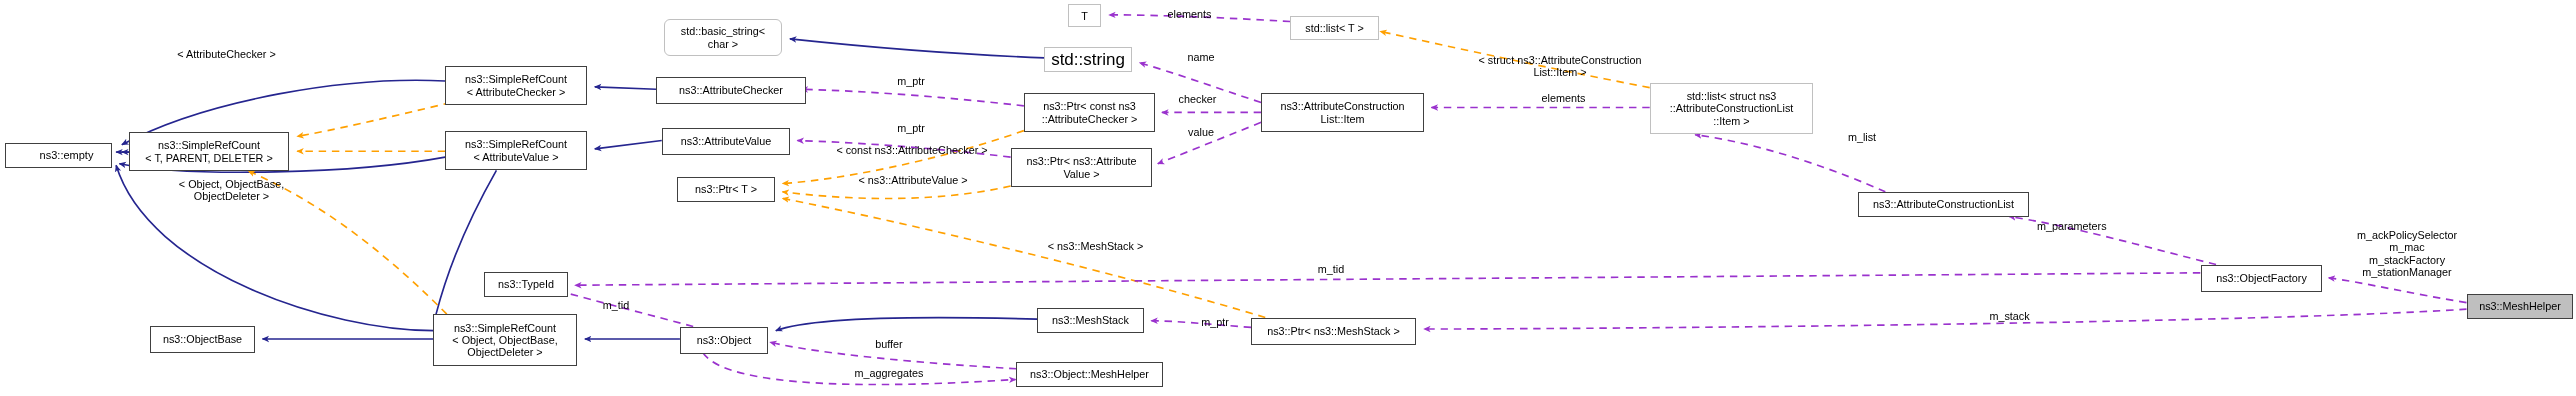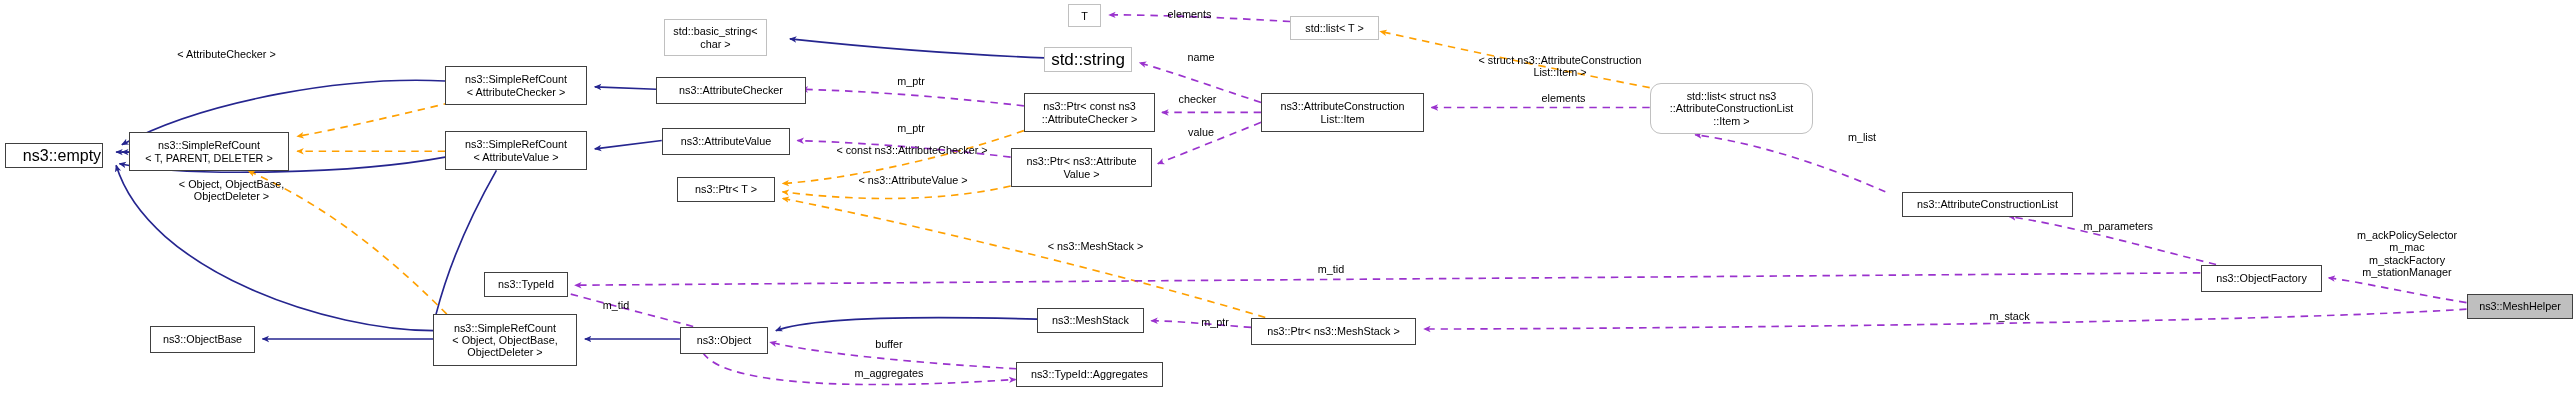--- a/index.html
+++ b/index.html
@@ -132,53 +132,53 @@
 
       <path d="M838,395 C790,382 720,364 676,352" marker-end="url(#ah-purple)"></path>
 
       <path d="M1229,446 C1120,440 990,428 931,414" marker-end="url(#ah-purple)"></path>
 
       <path d="M850,427 C880,470 1060,470 1228,459" marker-end="url(#ah-purple)"></path>
     </g>
   </svg>
 
   <div id="nodes">
-      <div class="node" style="left: 5px; top: 143px; width: 98px; min-height: 25px; font-size: 16px; padding-left: 16px;">ns3::empty</div>
+      <div class="node" style="left: 5px; top: 143px; width: 107px; min-height: 25px; font-size: 11px; padding-left: 16px;">ns3::empty</div>
       <div class="node" style="left: 129px; top: 132px; width: 160px; min-height: 39px; font-size: 10.8px;">ns3::SimpleRefCount
 &lt; T, PARENT, DELETER &gt;</div>
       <div class="node" style="left: 445px; top: 66px; width: 142px; min-height: 39px; font-size: 10.8px;">ns3::SimpleRefCount
 &lt; AttributeChecker &gt;</div>
       <div class="node" style="left: 445px; top: 131px; width: 142px; min-height: 39px; font-size: 10.8px;">ns3::SimpleRefCount
 &lt; AttributeValue &gt;</div>
       <div class="node" style="left: 433px; top: 314px; width: 144px; min-height: 52px; font-size: 10.8px;">ns3::SimpleRefCount
 &lt; Object, ObjectBase,
 ObjectDeleter &gt;</div>
       <div class="node" style="left: 150px; top: 326px; width: 105px; min-height: 26.5px; font-size: 10.8px;">ns3::ObjectBase</div>
-      <div class="node thin" style="left: 664px; top: 19px; width: 103px; min-height: 37px; font-size: 10.8px;">std::basic_string&lt;
+      <div class="node thin" style="left: 664px; top: 19px; width: 118px; min-height: 37px; font-size: 10.8px; border-radius: 6px;">std::basic_string&lt;
 char &gt;</div>
       <div class="node" style="left: 656px; top: 77px; width: 150px; min-height: 26.5px; font-size: 10.8px;">ns3::AttributeChecker</div>
       <div class="node" style="left: 662px; top: 128px; width: 128px; min-height: 26.5px; font-size: 10.8px;">ns3::AttributeValue</div>
       <div class="node" style="left: 677px; top: 177px; width: 98px; min-height: 25px; font-size: 10.8px;">ns3::Ptr&lt; T &gt;</div>
       <div class="node thin" style="left: 1068px; top: 4.1px; width: 33px; min-height: 23px; font-size: 10.8px;">T</div>
       <div class="node thin" style="left: 1044px; top: 47px; width: 88px; min-height: 25px; font-size: 17px;">std::string</div>
       <div class="node thin" style="left: 1290px; top: 15.7px; width: 89px; min-height: 24px; font-size: 10.8px;">std::list&lt; T &gt;</div>
       <div class="node" style="left: 1024px; top: 93px; width: 131px; min-height: 39px; font-size: 10.8px;">ns3::Ptr&lt; const ns3
 ::AttributeChecker &gt;</div>
       <div class="node" style="left: 1011px; top: 148px; width: 141px; min-height: 39px; font-size: 10.8px;">ns3::Ptr&lt; ns3::Attribute
 Value &gt;</div>
       <div class="node" style="left: 1261px; top: 93px; width: 163px; min-height: 39px; font-size: 10.8px;">ns3::AttributeConstruction
 List::Item</div>
-      <div class="node thin" style="left: 1650px; top: 83px; width: 163px; min-height: 51px; font-size: 10.8px; border-radius: 11px;">std::list&lt; struct ns3
+      <div class="node thin" style="left: 1650px; top: 83px; width: 163px; min-height: 51px; font-size: 10.8px;">std::list&lt; struct ns3
 ::AttributeConstructionList
 ::Item &gt;</div>
-      <div class="node" style="left: 1858px; top: 192px; width: 171px; min-height: 25px; font-size: 10.8px; margin-left: 44px;">ns3::AttributeConstructionList</div>
+      <div class="node" style="left: 1858px; top: 192px; width: 171px; min-height: 25px; font-size: 10.8px;">ns3::AttributeConstructionList</div>
       <div class="node" style="left: 484px; top: 272px; width: 84px; min-height: 25px; font-size: 10.8px;">ns3::TypeId</div>
       <div class="node" style="left: 680px; top: 327px; width: 88px; min-height: 26.5px; font-size: 10.8px;">ns3::Object</div>
       <div class="node" style="left: 1037px; top: 308px; width: 107px; min-height: 25px; font-size: 10.8px;">ns3::MeshStack</div>
-      <div class="node" style="left: 1016px; top: 362px; width: 147px; min-height: 25px; font-size: 10.8px;">ns3::TypeId::Aggregates</div>
+      <div class="node" style="left: 1016px; top: 362px; width: 147px; min-height: 25px; font-size: 10.8px;">ns3::Object::MeshHelper</div>
       <div class="node" style="left: 1251px; top: 318px; width: 165px; min-height: 26.5px; font-size: 10.8px;">ns3::Ptr&lt; ns3::MeshStack &gt;</div>
       <div class="node" style="left: 2201px; top: 265px; width: 121px; min-height: 26.5px; font-size: 10.8px;">ns3::ObjectFactory</div>
       <div class="node current" style="left: 2467px; top: 294px; width: 106px; min-height: 25px; font-size: 10.8px;">ns3::MeshHelper</div>
     </div>
   <div id="labels">
       <div class="elabel" style="left: 152px; top: 48px; width: 149px; text-align: center; font-size: 10.8px;">&lt; AttributeChecker &gt;</div>
       <div class="elabel" style="left: 165px; top: 133px; width: 141px; text-align: center; font-size: 10.8px;">&lt; AttributeValue &gt;</div>
       <div class="elabel" style="left: 149px; top: 178px; width: 165px; text-align: center; font-size: 10.8px;">&lt; Object, ObjectBase,
 ObjectDeleter &gt;</div>
       <div class="elabel" style="left: 878px; top: 75px; width: 66px; text-align: center; font-size: 10.8px;">m_ptr</div>
@@ -187,21 +187,21 @@
       <div class="elabel" style="left: 827px; top: 174px; width: 172px; text-align: center; font-size: 10.8px;">&lt; ns3::AttributeValue &gt;</div>
       <div class="elabel" style="left: 1017px; top: 240px; width: 157px; text-align: center; font-size: 10.8px;">&lt; ns3::MeshStack &gt;</div>
       <div class="elabel" style="left: 1164px; top: 51px; width: 74px; text-align: center; font-size: 10.8px;">name</div>
       <div class="elabel" style="left: 1156px; top: 93px; width: 83px; text-align: center; font-size: 10.8px;">checker</div>
       <div class="elabel" style="left: 1164px; top: 126px; width: 74px; text-align: center; font-size: 10.8px;">value</div>
       <div class="elabel" style="left: 1144px; top: 8.3px; width: 91px; text-align: center; font-size: 10.8px;">elements</div>
       <div class="elabel" style="left: 1432px; top: 25px; width: 256px; text-align: center; font-size: 10.8px; margin-top: 29px;">&lt; struct ns3::AttributeConstruction
 List::Item &gt;</div>
       <div class="elabel" style="left: 1518px; top: 92px; width: 91px; text-align: center; font-size: 10.8px;">elements</div>
       <div class="elabel" style="left: 1825px; top: 131px; width: 74px; text-align: center; font-size: 10.8px;">m_list</div>
-      <div class="elabel" style="left: 2037px; top: 220px; width: 116px; text-align: right; font-size: 10.8px;">m_parameters</div>
+      <div class="elabel" style="left: 2037px; top: 220px; width: 116px; text-align: left; font-size: 10.8px;">m_parameters</div>
       <div class="elabel" style="left: 1968px; top: 310px; width: 83px; text-align: center; font-size: 10.8px;">m_stack</div>
       <div class="elabel" style="left: 1294px; top: 263px; width: 74px; text-align: center; font-size: 10.8px;">m_tid</div>
       <div class="elabel" style="left: 579px; top: 299px; width: 74px; text-align: center; font-size: 10.8px;">m_tid</div>
       <div class="elabel" style="left: 852px; top: 338px; width: 74px; text-align: center; font-size: 10.8px;">buffer</div>
       <div class="elabel" style="left: 827px; top: 367px; width: 124px; text-align: center; font-size: 10.8px;">m_aggregates</div>
       <div class="elabel" style="left: 1178px; top: 316px; width: 74px; text-align: center; font-size: 10.8px;">m_ptr</div>
       <div class="elabel" style="left: 2320px; top: 229px; width: 174px; text-align: center; font-size: 10.8px;">m_ackPolicySelector
 m_mac
 m_stackFactory
 m_stationManager</div>

